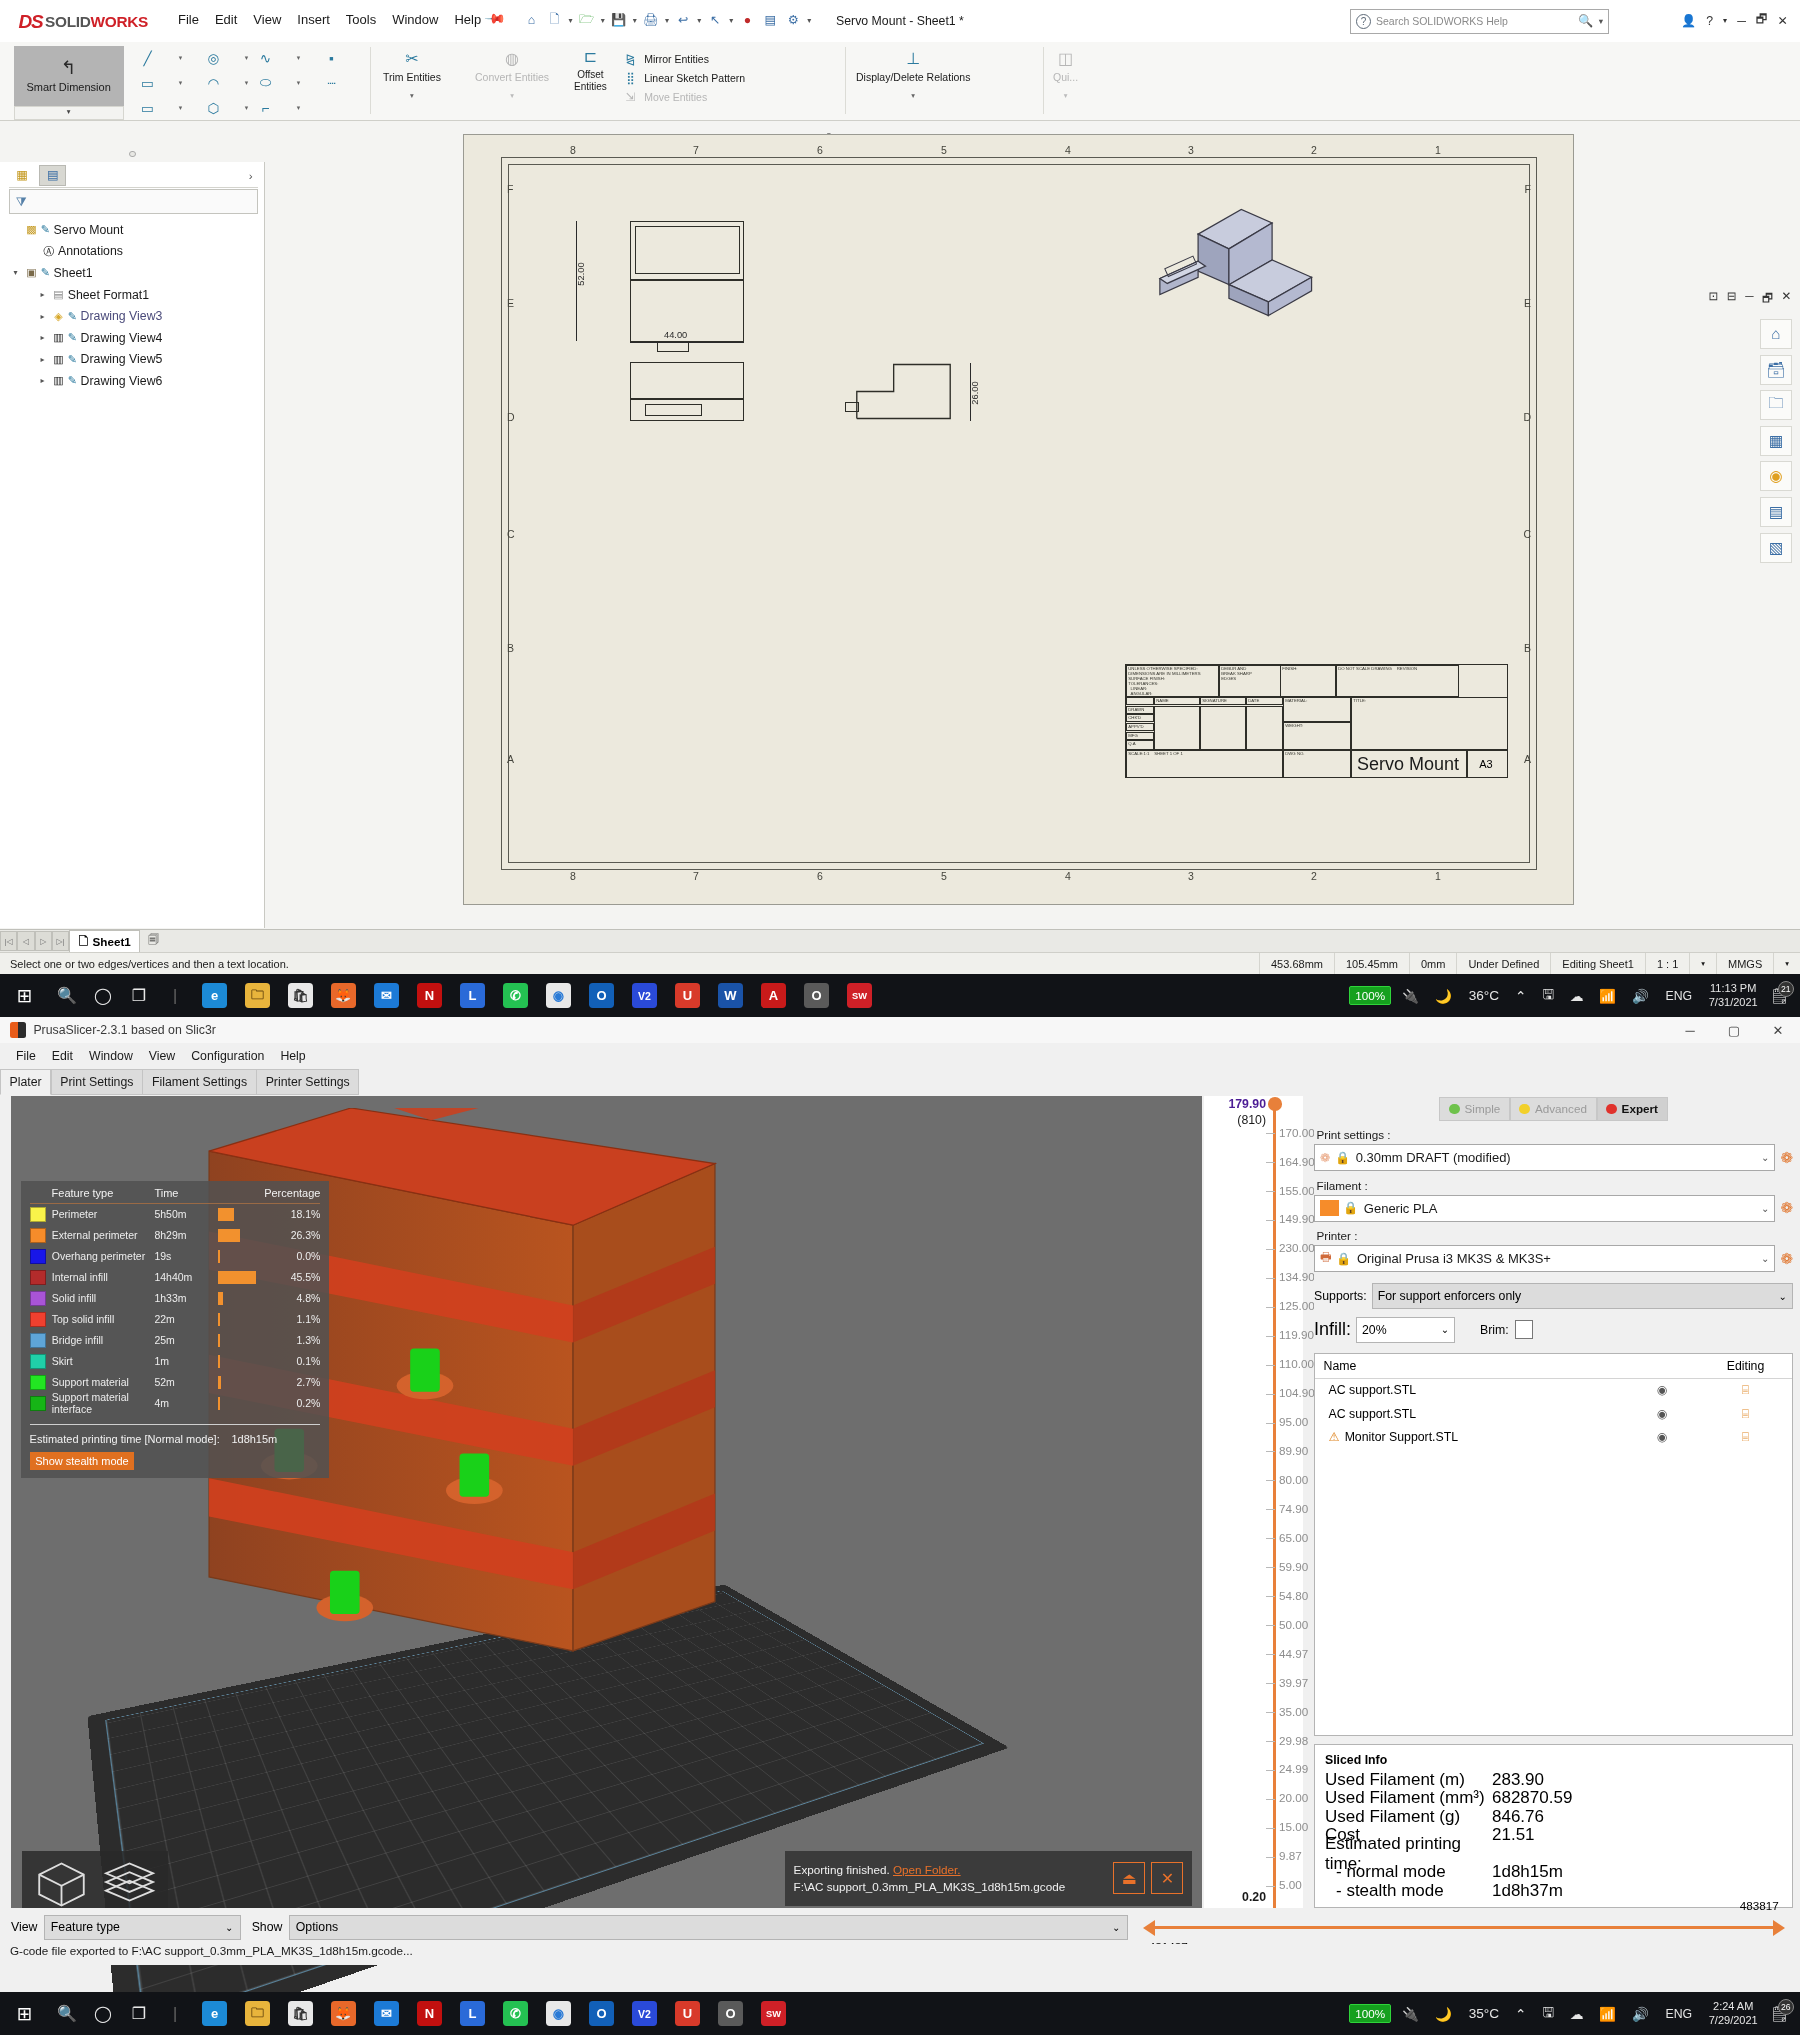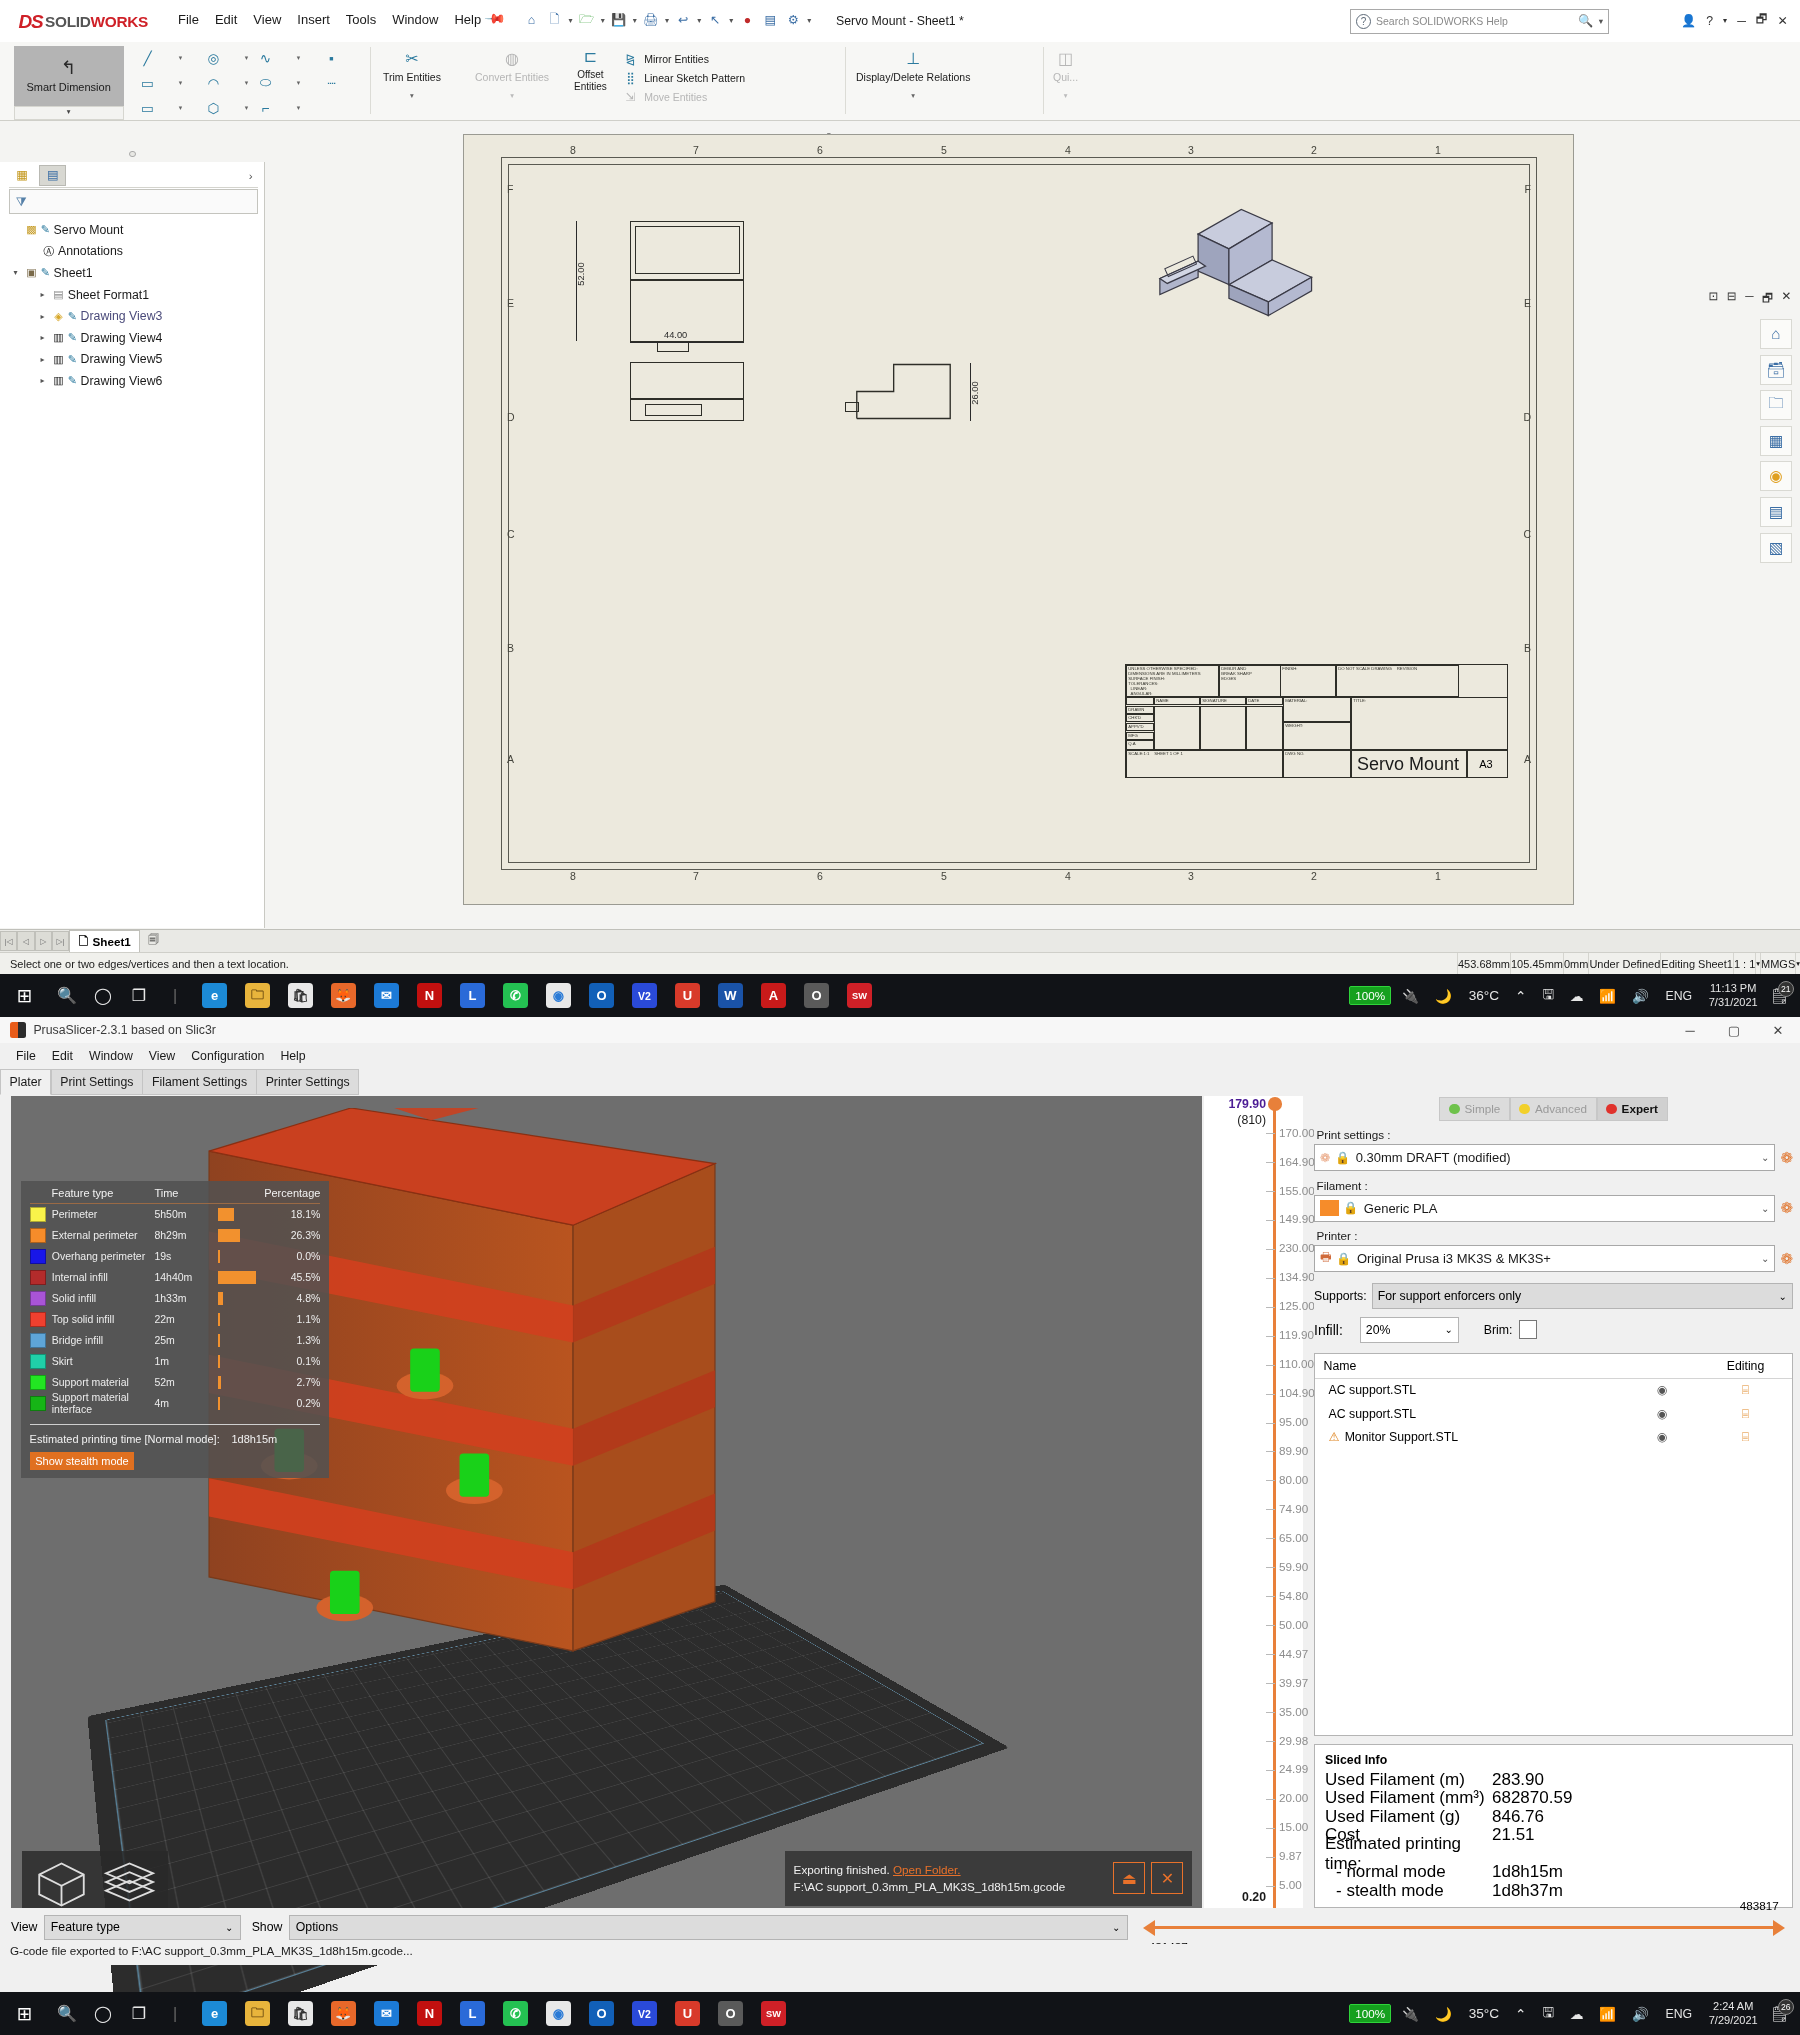--- a/index.html
+++ b/index.html
@@ -113,21 +113,21 @@
   .nav-arrows span { width:17.3px; height:20px; border:0.6px solid #c0c0ba; background:#dcdcd6;
                      display:flex; align-items:center; justify-content:center; font-size:8px; color:#777; }
   .sheet-tab { height:22px; padding:0 8.6px; background:#fff; border:0.6px solid #c0c0ba; border-bottom:none;
                display:flex; align-items:center; gap:4.3px; font-size:11.7px; font-weight:bold; }
   .sheet-addtab { width:26px; height:20px; display:flex; align-items:center; justify-content:center; font-size:10.5px; }
 
   .sw-status { position:absolute; left:0; top:952px; width:1800px; height:22px; background:#f0f0ec;
                border-top:0.6px solid #cfcfc9; display:flex; align-items:center; font-size:11px; color:#1a1a1a; }
   .sw-status .msg { margin-left:10px; }
   .sw-status .right { position:absolute; right:0; top:0; height:22px; display:flex; align-items:center; }
-  .sw-status .right > span { padding:0 0; border-left:0.6px solid #d5d5cf; line-height:22px; }
+  .sw-status .right > span { padding:0 11px; border-left:0.6px solid #d5d5cf; line-height:22px; }
 
   
   .taskbar { position:absolute; left:0; width:1800px; height:43px; background:#111317; display:flex; align-items:center; }
   .tb-start { width:49px; display:flex; align-items:center; justify-content:center; font-size:18.5px; color:#fff; }
   .tb-ic { width:36px; display:flex; align-items:center; justify-content:center; font-size:16px; }
   .tb-app { width:43px; height:43px; display:flex; align-items:center; justify-content:center; position:relative; }
   .tb-sq { width:25px; height:25px; border-radius:3.7px; display:flex; align-items:center; justify-content:center;
            font-size:13px; font-weight:bold; color:#fff; }
   .tb-right { position:absolute; right:0; top:0; height:43px; display:flex; align-items:center; gap:0; color:#e6e6e6; }
   .tb-batt { background:#15a01e; color:#fff; font-size:11.7px; padding:1.9px 5px; border:1.2px solid #2fd43a; border-radius:1.9px; margin-right:3.7px; }
@@ -990,21 +990,21 @@
 
     <div class="row" style="margin-top:11px">
       <span style="font-size:12.3px;margin-right:5px">Supports:</span>
       <span class="gray-combo" style="flex:1;justify-content:space-between">
         <span>For support enforcers only</span>
         <span style="font-size:10px">⌄</span>
       </span>
     </div>
 
     <div class="row" style="margin-top:7.4px">
-      <span style="font-size:14px;margin-right:17px">Infill:</span>
+      <span style="font-size:18px;margin-right:5px">Infill:</span>
       <span class="gray-combo" style="width:99px;background:#fff;justify-content:space-between">
         <span>20%</span>
         <span style="font-size:10px">⌄</span>
       </span>
       <span style="font-size:12.3px;margin:0 6.2px 0 25px">Brim:</span>
       <span style="width:18.5px;height:18.5px;border:0.6px solid #777;background:#fff"></span>
     </div>
 
     <div class="obj-table">
       <div class="obj-head">

